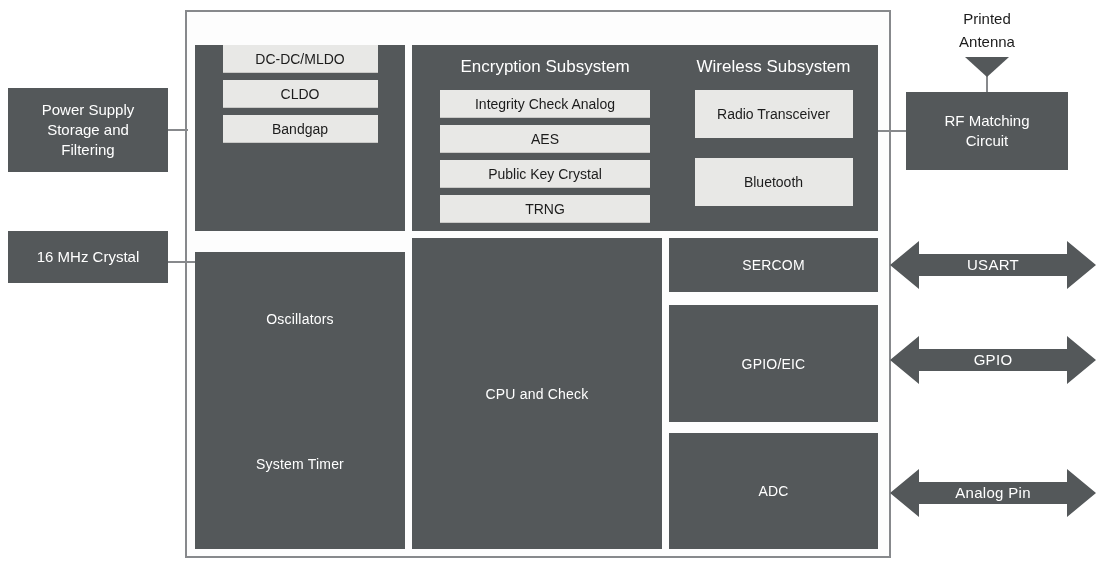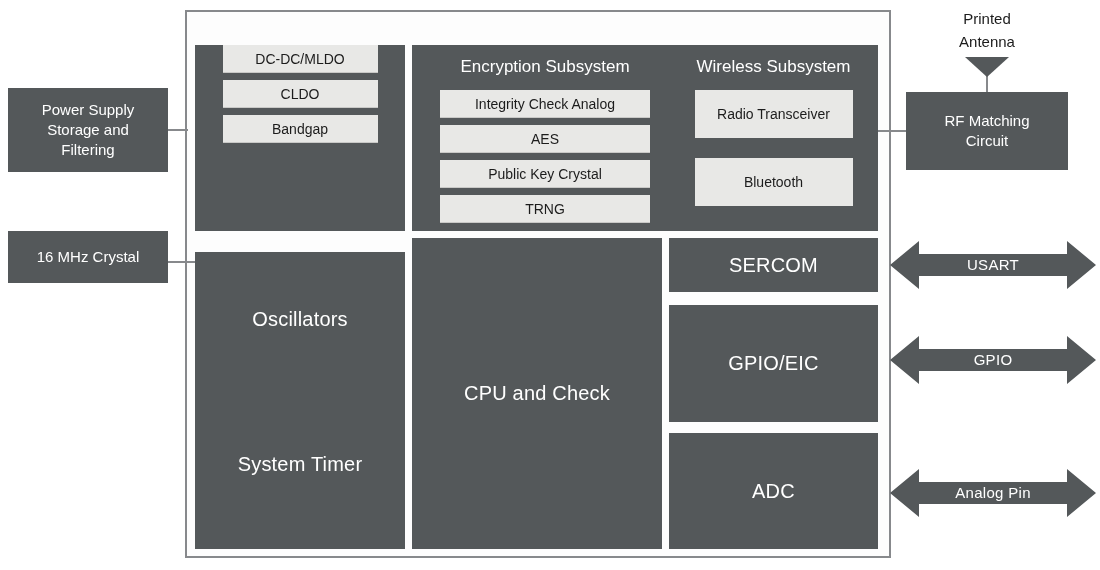--- a/index.html
+++ b/index.html
@@ -15,21 +15,21 @@
     position:relative;width:1100px;height:570px;background:#ffffff;
     font-family:"Liberation Sans",sans-serif;overflow:hidden;
   }
   .frame{
     position:absolute;left:185px;top:10px;width:706px;height:548px;
     border:2px solid var(--frame);background:#fdfdfd;
   }
   .blk{
     position:absolute;background:var(--block-dark);color:var(--text-light);
   }
-  .blk.center{display:flex;align-items:center;justify-content:center;text-align:center;font-size:20px;letter-spacing:.2px;}
+  .blk.center{display:flex;align-items:center;justify-content:center;text-align:center;font-size:14px;letter-spacing:.2px;}
   .sub-title{
     text-align:center;font-size:17px;padding-top:12px;padding-bottom:13px;color:var(--text-light);
   }
   .chip{
     background:var(--block-light);color:var(--text-dark);
     display:flex;align-items:center;justify-content:center;
     font-size:14px;margin:0 auto 7px auto;height:28px;
     border-bottom:1px solid #c9c9c7;
   }
   .chip.tall{height:48px;margin-bottom:20px;border-bottom:none;}

